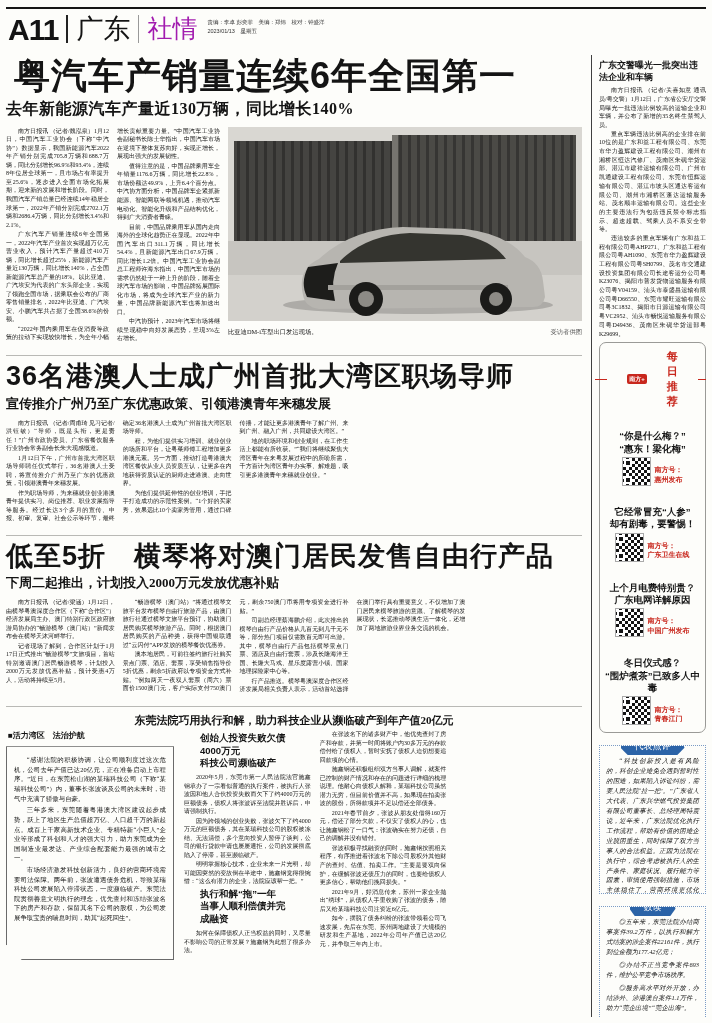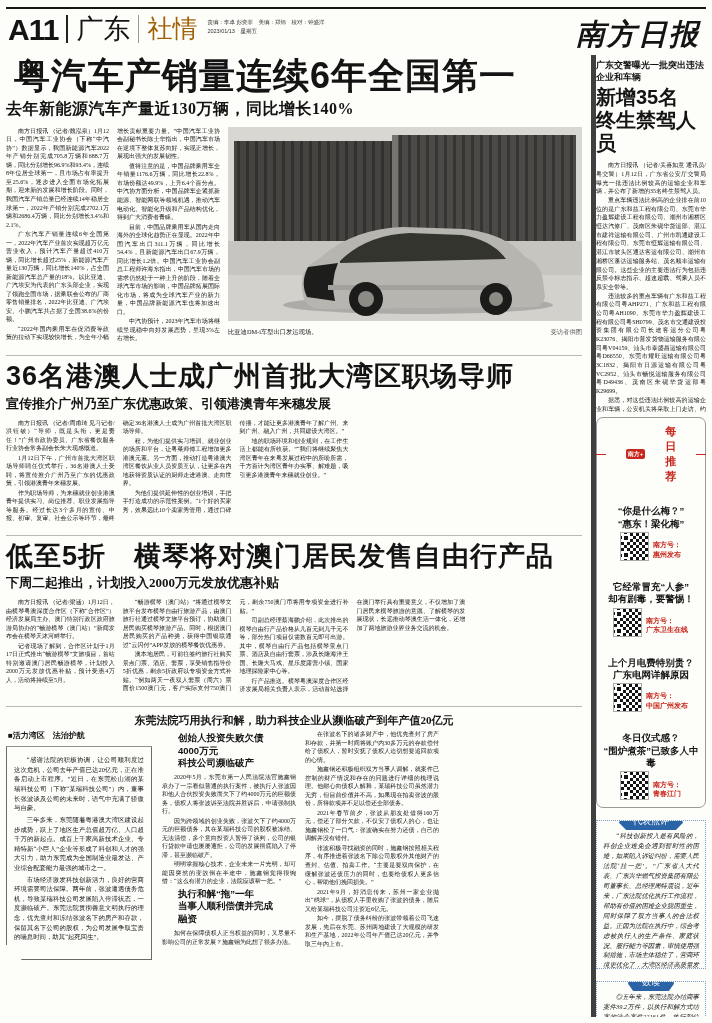--- a/index.html
+++ b/index.html
@@ -4,27 +4,27 @@
 <style>
   html,body{margin:0;padding:0;background:#e9e8e4;}
   .page{position:relative;width:712px;height:1023px;margin:0 auto;background:#fdfdfa;color:#141414;
         font-family:"Liberation Serif",serif;overflow:hidden;box-sizing:border-box;padding:0 6px;}
   .toprule{height:2px;background:#161616;margin-top:7px;}
   
   header{display:flex;justify-content:space-between;align-items:flex-start;padding:6px 2px 4px;height:46px;box-sizing:border-box;}
   .h-left{display:flex;align-items:flex-start;}
   .pageno{font-family:"Liberation Sans",sans-serif;font-weight:bold;font-size:30px;line-height:1;letter-spacing:-1px;}
   .sec{font-family:"Liberation Sans",sans-serif;font-size:27px;line-height:1.05;margin-left:8px;padding-left:8px;border-left:2px solid #222;}
-  .subsec{font-family:"Liberation Sans",sans-serif;font-size:25px;line-height:1.1;color:#a16207;margin-left:8px;padding-left:8px;border-left:1px solid #999;}
+  .subsec{font-family:"Liberation Sans",sans-serif;font-size:25px;line-height:1.1;color:#a21caf;margin-left:8px;padding-left:8px;border-left:1px solid #999;}
   .credits{margin-left:10px;font-family:"Liberation Sans",sans-serif;font-size:5.5px;color:#333;line-height:1.6;padding-top:3px;}
   .masthead{font-size:29px;font-weight:bold;font-style:italic;letter-spacing:2px;padding-right:4px;}
   
   .body-grid{display:grid;grid-template-columns:576px 1fr;gap:0 9px;}
   main{min-width:0;}
-  aside{min-width:0;border-left:5px solid #404040;overflow:hidden;height:962px;}
+  aside{min-width:0;border-left:1px solid #404040;padding-left:7px;overflow:hidden;height:962px;}
   .divider{border:none;border-top:1px solid #b9b9b5;margin:6px 0;}
   
   p.body{font-size:6px;line-height:1.42;text-align:justify;text-indent:2em;margin:0 0 1px;}
   
   .a1 h1{font-family:"Liberation Sans",sans-serif;font-weight:bold;font-size:36px;line-height:1.08;margin:2px 8px 3px;letter-spacing:1px;}
   .a1 .sub{font-size:16px;font-weight:bold;margin:0 0 7px;letter-spacing:.5px;}
   .a1-body{display:flex;gap:8px;}
   .a1-text{width:214px;column-count:2;column-gap:8px;column-fill:auto;height:222px;overflow:hidden;}
   .a1-photo{width:354px;}
   .caption-row{display:flex;justify-content:space-between;font-size:6.3px;margin-top:3px;}
@@ -32,21 +32,21 @@
   
   .a23 h2{font-family:"Liberation Sans",sans-serif;font-weight:bold;font-size:27px;line-height:1.1;margin:2px 0 3px;letter-spacing:1px;}
   .a23 .sub{font-size:13px;font-weight:bold;margin:0 0 6px;}
   .cols5{column-count:5;column-gap:8px;column-fill:auto;overflow:hidden;}
   .h2-cols{height:110px;}
   .h3-cols{height:102px;}
   
   .a4 .kicker{font-size:11px;font-weight:bold;text-align:center;margin:3px 0 2px;}
   .a4 h2{font-family:"Liberation Sans",sans-serif;font-weight:bold;font-size:30px;text-align:center;margin:0 0 7px;letter-spacing:2px;}
   .a4-body{display:flex;gap:10px;}
-  .a4-left{width:146px;flex:0 0 auto;}
+  .a4-left{width:168px;flex:0 0 auto;}
   .tag{font-family:"Liberation Sans",sans-serif;font-weight:bold;font-size:8px;margin:0 0 5px 2px;}
   .quote-box{border:1px solid #6a6a6a;padding:8px 7px;font-size:6.4px;line-height:1.5;height:196px;overflow:hidden;
              clip-path:polygon(0 0,100% 0,100% 100%,16px 100%,0 calc(100% - 16px));}
   .quote-box p{margin:0 0 2px;text-indent:2em;text-align:justify;}
   .a4-flow{flex:1;column-count:3;column-gap:9px;column-fill:auto;height:228px;overflow:hidden;}
   .inhead{font-family:"Liberation Sans",sans-serif;font-weight:bold;font-size:9.5px;line-height:1.3;margin:2px 16px 4px;break-inside:avoid;}
   
   .r-kicker{font-size:9px;font-weight:bold;line-height:1.35;margin:4px 0 3px;}
   .r-head{font-family:"Liberation Sans",sans-serif;font-weight:bold;font-size:20px;line-height:1.15;margin:0 0 6px;}
   .traffic-body{height:252px;overflow:hidden;}
@@ -83,21 +83,20 @@
   <header>
     <div class="h-left">
       <span class="pageno">A11</span>
       <span class="sec">广东</span>
       <span class="subsec">社情</span>
       <div class="credits">
         <div>责编：李卓 彭奕菲　美编：郑炜　校对：钟盛洋</div>
         <div>2023/01/13　星期五</div>
       </div>
     </div>
-    <div class="masthead">南方日报</div>
   </header>
 
   <div class="body-grid">
     <main>
 
       <section class="a1">
         <h1>粤汽车产销量连续6年全国第一</h1>
         <div class="sub">去年新能源汽车产量近130万辆，同比增长140%</div>
         <div class="a1-body">
           <div class="a1-text">
@@ -205,24 +204,20 @@
             <p class="body">2021年9月，好消息传来，苏州一家企业抛出“绣球”，从债权人手里收购了张波的债务，随后又给某瑞科技公司注资近6亿元。</p>
             <p class="body">如今，摆脱了债务纠纷的张波带领着公司飞速发展，先后在东莞、苏州两地建设了大规模的研发和生产基地，2022年公司年产值已达20亿元，并争取三年内上市。</p>
           </div>
         </div>
       </section>
     </main>
 
     <aside>
       <section>
         <div class="r-kicker">广东交警曝光一批突出违法企业和车辆</div>
-        <div class="r-head">
-          <div>新增35名</div>
-          <div>终生禁驾人员</div>
-        </div>
         <div class="traffic-body">
           <p>南方日报讯 （记者/关喜如意 通讯员/粤交警）1月12日，广东省公安厅交警局曝光一批违法比例较高的运输企业和车辆，并公布了新增的35名终生禁驾人员。</p>
           <p>重点车辆违法比例高的企业排在前10位的是广东和益工程有限公司、东莞市华力盈辉建设工程有限公司、潮州市湘桥区恒达汽修厂、茂南区朱砚华货运部、湛江市建祥运输有限公司、广州市凯通建设工程有限公司、东莞市恒辉运输有限公司、湛江市坡头区通达客运有限公司、潮州市湘桥区蓬达运输服务站、茂名顺丰运输有限公司。这些企业的主要违法行为包括违反禁令标志指示、超速超载、驾乘人员不系安全带等。</p>
           <p>违法较多的重点车辆有广东和益工程有限公司粤AHP271、广东和益工程有限公司粤AH1090、东莞市华力盈辉建设工程有限公司粤SH0799、茂名市交通建设投资集团有限公司长途客运分公司粤K23076、揭阳市普发货物运输服务有限公司粤V04159、汕头市泰盛昌运输有限公司粤D66550、东莞市耀旺运输有限公司粤3C1832、揭阳市日源运输有限公司粤VC2952、汕头市畅悦运输服务有限公司粤D49436、茂南区朱砚华货运部粤K29699。</p>
           <p>据悉，对这些违法比例较高的运输企业和车辆，公安机关将采取上门走访、约谈负责人、查扣车辆限期整改等措施，要求企业落实安全主体责任。</p>
         </div>
       </section>
 
       <div class="rec-box">
         <div class="rec-head">

